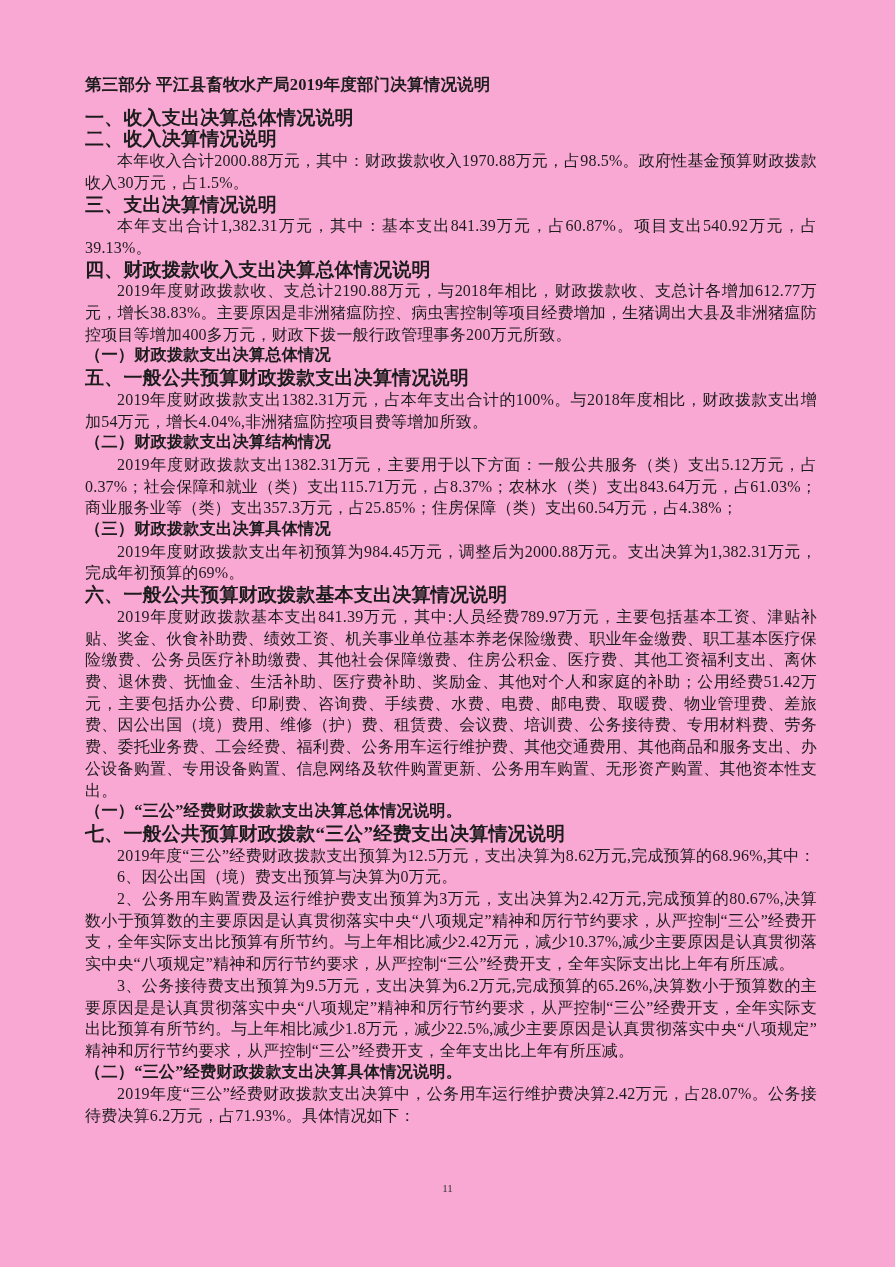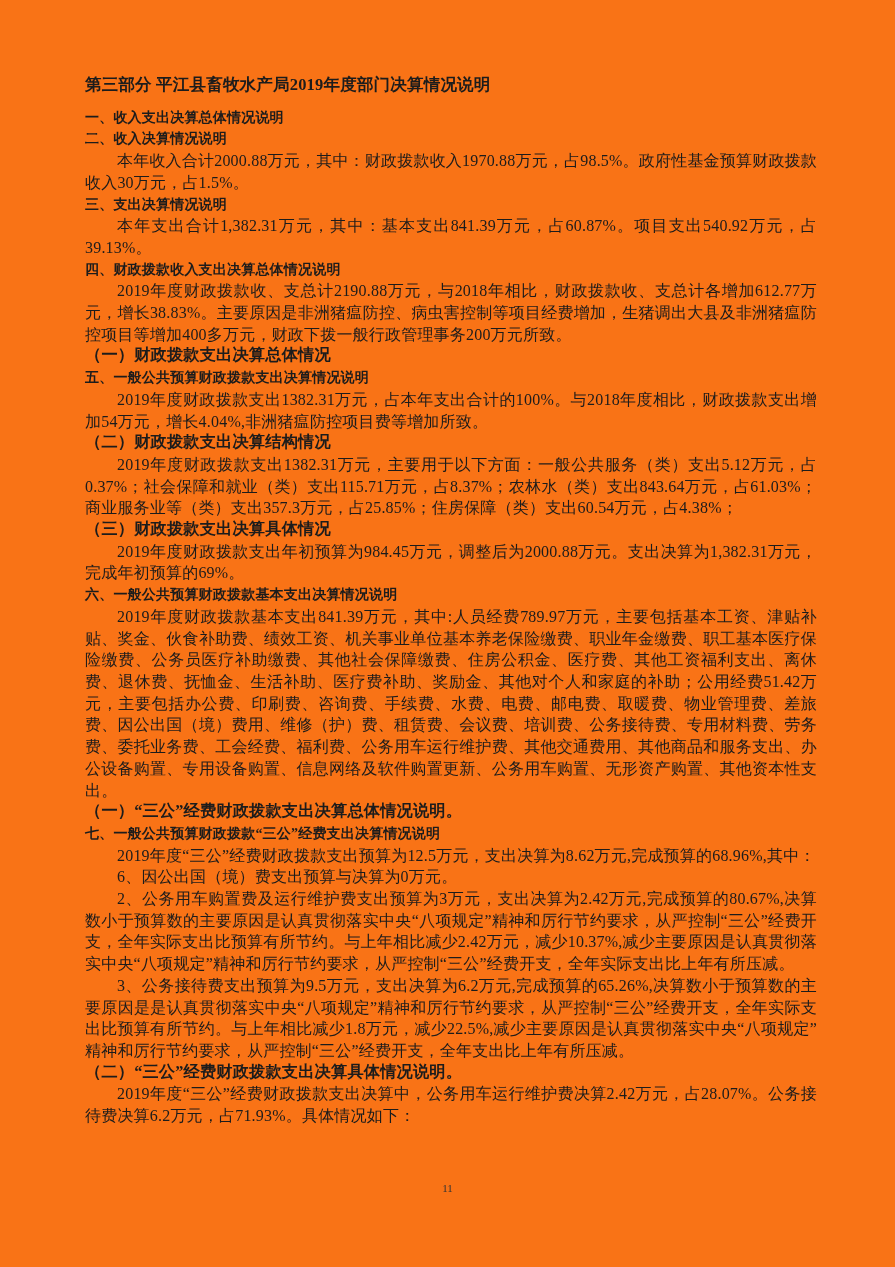--- a/index.html
+++ b/index.html
@@ -7,21 +7,21 @@
   body {
     font-family: "Liberation Serif", "DejaVu Serif", serif;
     color: #1c1c1c;
     -webkit-font-smoothing: antialiased;
   }
   .page {
     position: relative;
     width: 895px;
     height: 1267px;
     margin: 0 auto;
-    background: #f97316;
+    background: #f9a8d4;
     overflow: hidden;
   }
   .content {
     position: absolute;
     left: 85px;
     top: 74px;
     width: 732px;
     font-size: 16px;
     line-height: 21.7px;
     text-align: justify;
@@ -29,21 +29,21 @@
   }
   .block { color: #1c1c1c; }
   .block.title {
     font-weight: bold;
     font-size: 16.5px;
     margin-bottom: 11px;
     text-align: left;
   }
   .block.h1 {
     font-weight: bold;
-    font-size: 14px;
+    font-size: 19px;
     text-align: left;
   }
   .block.h2 {
     font-weight: bold;
     font-size: 16.2px;
     text-align: left;
   }
   .block.p {
     text-indent: 2em;
   }

